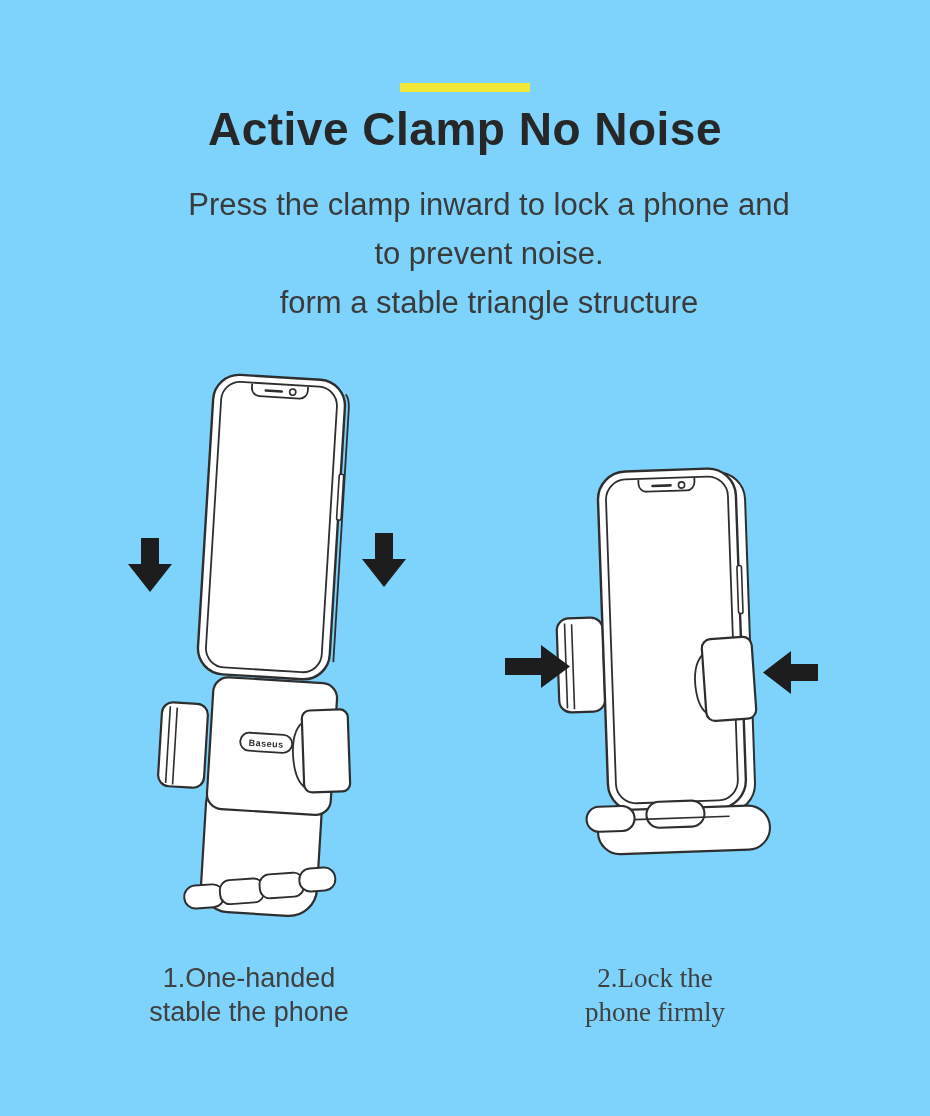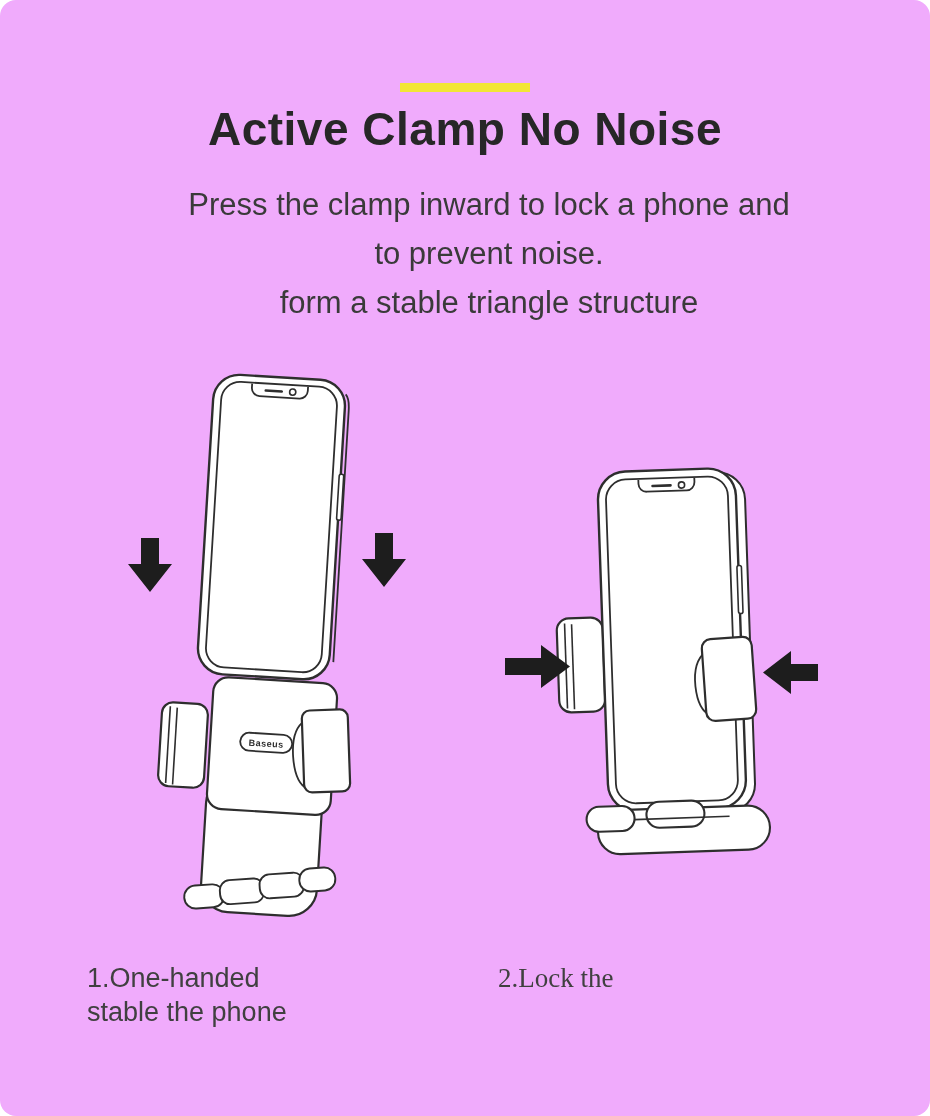--- a/index.html
+++ b/index.html
@@ -1,40 +1,39 @@
 <!DOCTYPE html>
 <html><head>
 <meta charset="utf-8">
 <style>
   html,body { margin:0; padding:0; background:#ffffff; }
   .page {
     position:relative; width:930px; height:1116px;
-    background:#f0abfc; overflow:hidden;
+    background:#7dd3fc; overflow:hidden;
     font-family:"Liberation Sans", sans-serif;
-    border-radius:16px;
   }
   .accent-bar {
     position:absolute; top:83px; left:400px; width:130px; height:9px;
     background:#f2e636;
   }
   .title {
     position:absolute; top:102px; left:0; width:100%;
     text-align:center; font-size:46px; font-weight:700;
     color:#272727; letter-spacing:0.5px;
   }
   .subtitle {
     position:absolute; top:180px; left:0; width:100%;
     text-align:center; font-size:31px; line-height:49px;
     font-weight:400; color:#3a3a3a;margin-left:24px;
   }
   .illus { position:absolute; }
   .illus-left  { left:100px; top:358px; width:340px; height:590px; }
   .illus-right { left:500px; top:452px; width:340px; height:415px; }
   .caption {
-    position:absolute; text-align:left;
+    position:absolute; text-align:center;
     font-size:27px; line-height:34px; color:#404040;
   }
   .caption-1 { top:961px; left:87px;  width:324px; }
   .caption-2 { top:961px; left:498px; width:314px;font-family:Liberation Serif, serif; }
 </style>
 </head>
 <body>
 
 <div class="page">
 
@@ -133,15 +132,16 @@
     </g>
   </svg>
 
   <div class="caption caption-1">
     <div>1.One-handed</div>
     <div>stable the phone</div>
   </div>
 
   <div class="caption caption-2">
     <div>2.Lock the</div>
+    <div>phone firmly</div>
   </div>
 
 </div>
 
 </body></html>

